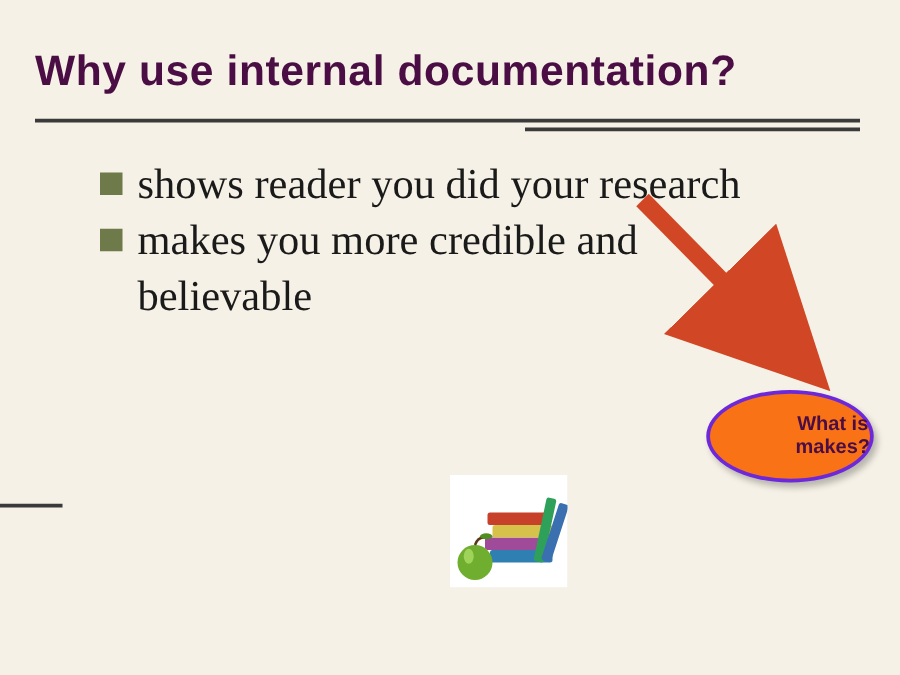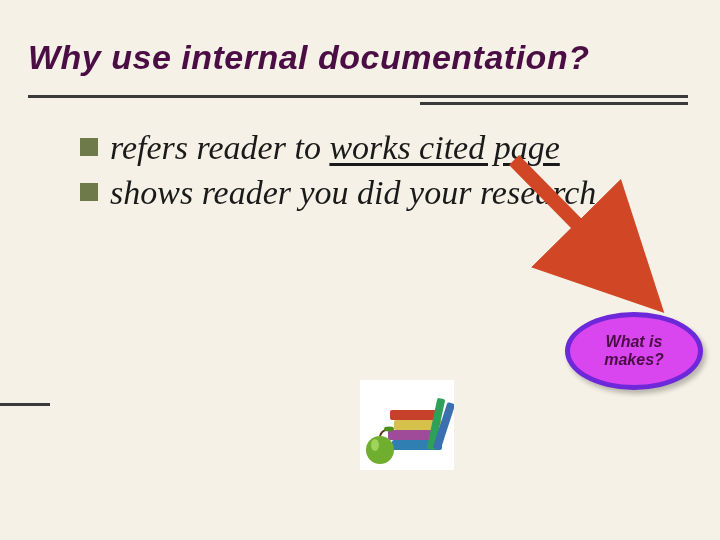--- a/index.html
+++ b/index.html
@@ -9,21 +9,20 @@
     height: 540px;
     background: #f5f1e6;
     font-family: Georgia, "Times New Roman", serif;
     overflow: hidden;
     position: relative;
   }
   .slide {
     position: relative;
     width: 660px;
     height: 540px;
-    font-style: italic;
   }
   .title {
     position: absolute;
     left: 28px;
     top: 38px;
     font-family: Impact, "Arial Black", sans-serif;
     font-stretch: condensed;
     font-weight: 900;
     font-size: 34px;
     letter-spacing: 0.5px;
@@ -90,27 +89,27 @@
     height: 200px;
     pointer-events: none;
   }
   
   .callout {
     position: absolute;
     left: 565px;
     top: 312px;
     width: 128px;
     height: 68px;
-    background: #d946ef;
-    border: 5px solid #6d28d9;
+    background: #f97316;
+    border: 3px solid #6d28d9;
     border-radius: 50%;
     box-shadow: 3px 4px 5px rgba(0,0,0,0.25);
     display: flex;
     align-items: center;
-    justify-content: center;
+    justify-content: flex-end;
     text-align: center;
   }
   .callout span {
     font-family: Impact, "Arial Black", sans-serif;
     font-size: 16px;
     line-height: 1.15;
     color: #4a0d44;
     font-weight: 900;
   }
   
@@ -128,25 +127,25 @@
 <div class="slide">
 
   <div class="title">Why use internal documentation?</div>
   <div class="rule1"></div>
   <div class="rule2"></div>
   <div class="leftbar"></div>
 
   <div class="body">
     <p class="item">
       <span class="bullet"></span>
-      <span>refers reader to </span><span class="underlined">works cited page</span>
+      <span>shows reader you did your research</span>
     </p>
     <p class="item">
       <span class="bullet"></span>
-      <span>shows reader you did your research</span>
+      <span>makes you more credible and believable</span>
     </p>
   </div>
 
   <svg class="arrow" viewBox="0 0 200 200">
     <defs>
       <marker id="ah" viewBox="0 0 10 10" refX="6" refY="5" markerWidth="9" markerHeight="9" orient="auto-start-reverse">
         <path d="M0,0 L10,5 L0,10 Z" fill="#d14624"></path>
       </marker>
     </defs>
     <path d="M40,18 L155,135" stroke="#d14624" stroke-width="14" fill="none" marker-end="url(#ah)"></path>

